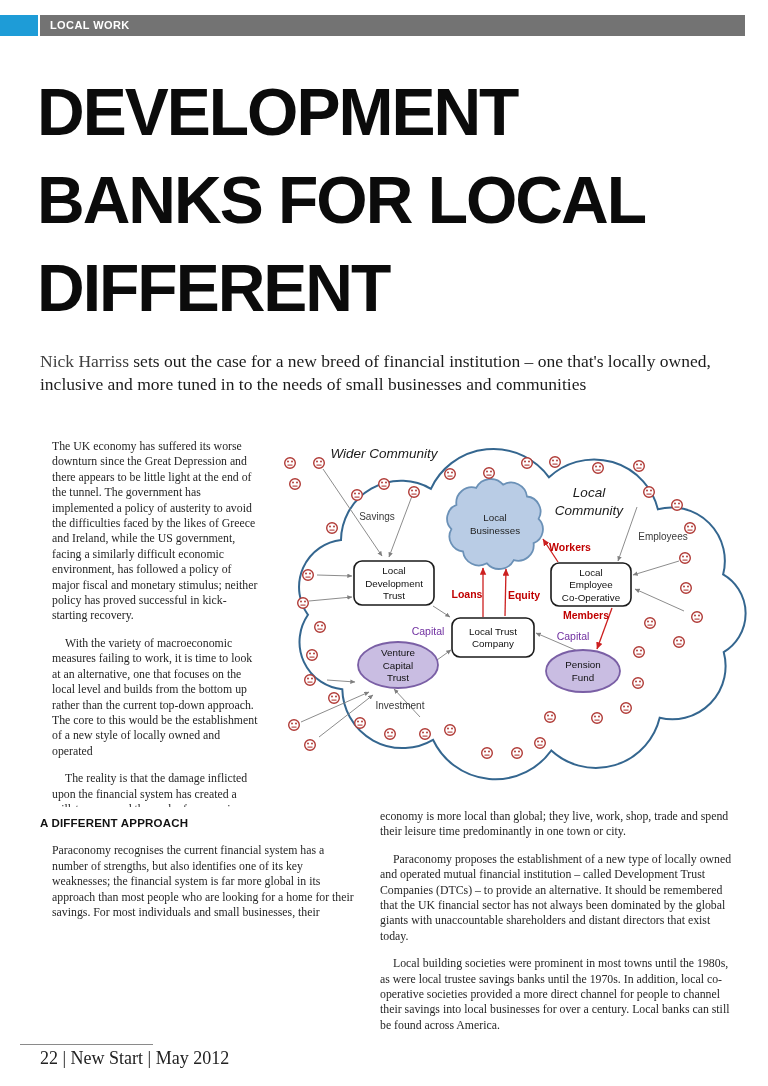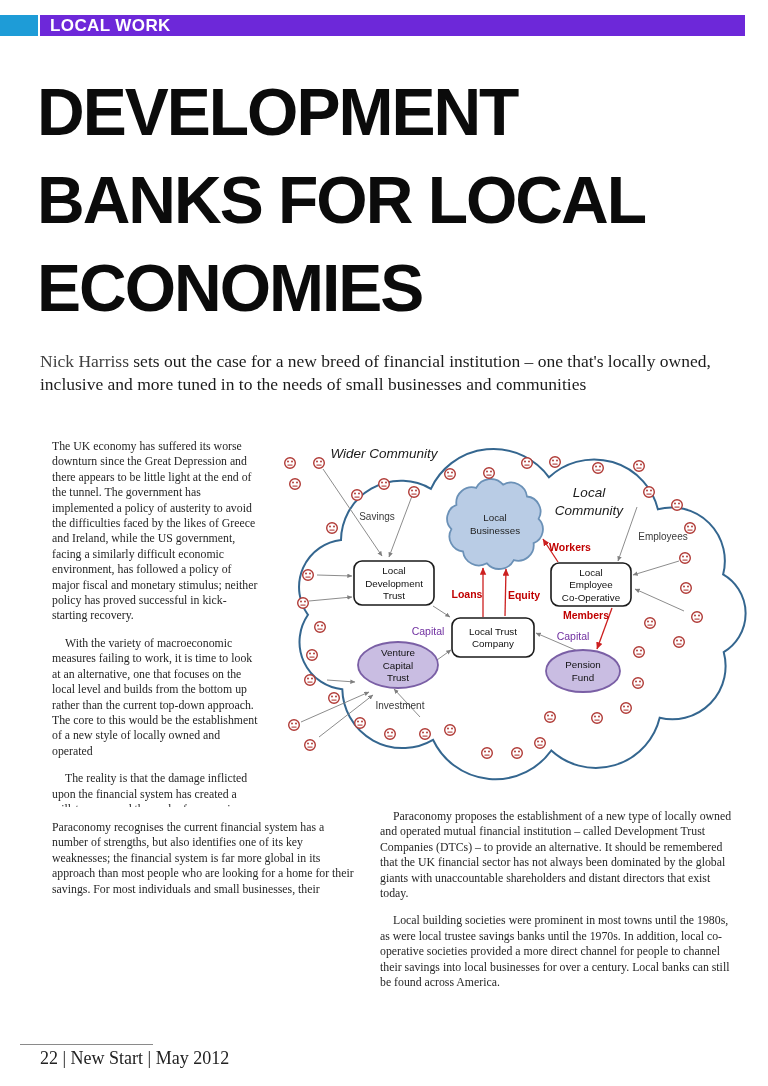--- a/index.html
+++ b/index.html
@@ -3,22 +3,22 @@
 <meta charset="utf-8">
 <style>
   html,body{margin:0;padding:0}
   body{
     width:768px;height:1086px;background:#ffffff;position:relative;
     font-family:"Liberation Serif",serif;overflow:hidden;
   }
   .topbar{position:absolute;top:15px;left:0;right:23px;height:21px;display:flex}
   .topbar-accent{width:38px;background:#1e9cd7}
   .topbar-black{
-    flex:1;background:#6d28d9;margin-left:2px;color:#ffffff;
-    font-family:"Liberation Sans",sans-serif;font-weight:bold;font-size:17px;
+    flex:1;background:#737373;margin-left:2px;color:#ffffff;
+    font-family:"Liberation Sans",sans-serif;font-weight:bold;font-size:11px;
     line-height:21px;padding-left:10px;letter-spacing:.4px;
   }
   .title{
     position:absolute;left:37px;top:68px;width:652px;margin:0;
     font-family:"Liberation Sans",sans-serif;font-weight:bold;font-size:66px;
     line-height:88px;letter-spacing:-2px;color:#0b0b0b;
   }
   .byline{position:absolute;left:40px;top:350px;width:702px;margin:0;
     font-size:17.5px;line-height:23px;color:#1c1c1c}
   .byline-author{color:#404040}
@@ -40,21 +40,21 @@
 </head>
 <body>
 
 <div class="topbar">
   <div class="topbar-accent"></div>
   <div class="topbar-black">
     <span>LOCAL WORK</span>
   </div>
 </div>
 
-<h1 class="title">DEVELOPMENT BANKS FOR LOCAL ECONOMIES</h1>
+<h1 class="title">DEVELOPMENT BANKS FOR LOCAL DIFFERENT</h1>
 
 <p class="byline"><span class="byline-author">Nick Harriss</span><span> sets out the case for a new breed of financial institution – one that's locally owned, inclusive and more tuned in to the needs of small businesses and communities</span></p>
 
 <div class="col" id="col-left-top">
     <p class="body-p">The UK economy has suffered its worse downturn since the Great Depression and there appears to be little light at the end of the tunnel. The government has implemented a policy of austerity to avoid the difficulties faced by the likes of Greece and Ireland, while the US government, facing a similarly difficult economic environment, has followed a policy of major fiscal and monetary stimulus; neither policy has proved successful in kick-starting recovery.</p>
     <p class="body-p indent">With the variety of macroeconomic measures failing to work, it is time to look at an alternative, one that focuses on the local level and builds from the bottom up rather than the current top-down approach. The core to this would be the establishment of a new style of locally owned and operated</p>
     <p class="body-p indent">The reality is that the damage inflicted upon the financial system has created a millstone around the neck of economic recovery, and those areas and people with the most existing difficulties are being hit the hardest.</p>
   </div>
 
 <figure class="figure" id="figure"><svg viewBox="0 0 497 379" width="100%" height="100%">
@@ -360,24 +360,26 @@
       <text x="129" y="288" text-anchor="middle" font-size="10" fill="#3a3a3a">Investment</text>
       <text x="299" y="130" text-anchor="middle" font-size="10.5" font-weight="bold" fill="#c00000">Workers</text>
       <text x="196" y="177" text-anchor="middle" font-size="10.5" font-weight="bold" fill="#c00000">Loans</text>
       <text x="253" y="178" text-anchor="middle" font-size="10.5" font-weight="bold" fill="#c00000">Equity</text>
       <text x="315" y="198" text-anchor="middle" font-size="10.5" font-weight="bold" fill="#c00000">Members</text>
       <text x="157" y="214" text-anchor="middle" font-size="10.5" fill="#7030a0">Capital</text>
       <text x="302" y="219" text-anchor="middle" font-size="10.5" fill="#7030a0">Capital</text>
     </svg></figure>
 
 <div class="col" id="col-left-bottom">
+    <h2 class="section-heading" id="section-heading">A DIFFERENT APPROACH</h2>
 <p class="body-p">Paraconomy recognises the current financial system has a number of strengths, but also identifies one of its key weaknesses; the financial system is far more global in its approach than most people who are looking for a home for their savings. For most individuals and small businesses, their</p>
   </div>
 
 <div class="col" id="col-right">
+    <p class="body-p">economy is more local than global; they live, work, shop, trade and spend their leisure time predominantly in one town or city.</p>
     <p class="body-p indent">Paraconomy proposes the establishment of a new type of locally owned and operated mutual financial institution – called Development Trust Companies (DTCs) – to provide an alternative. It should be remembered that the UK financial sector has not always been dominated by the global giants with unaccountable shareholders and distant directors that exist today.</p>
     <p class="body-p indent">Local building societies were prominent in most towns until the 1980s, as were local trustee savings banks until the 1970s. In addition, local co-operative societies provided a more direct channel for people to channel their savings into local businesses for over a century. Local banks can still be found across America.</p>
   </div>
 
 <div>
   <div class="footer-rule"></div>
   <div class="footer-text">22 | New Start | May 2012</div>
 </div>
 
 </body></html>

